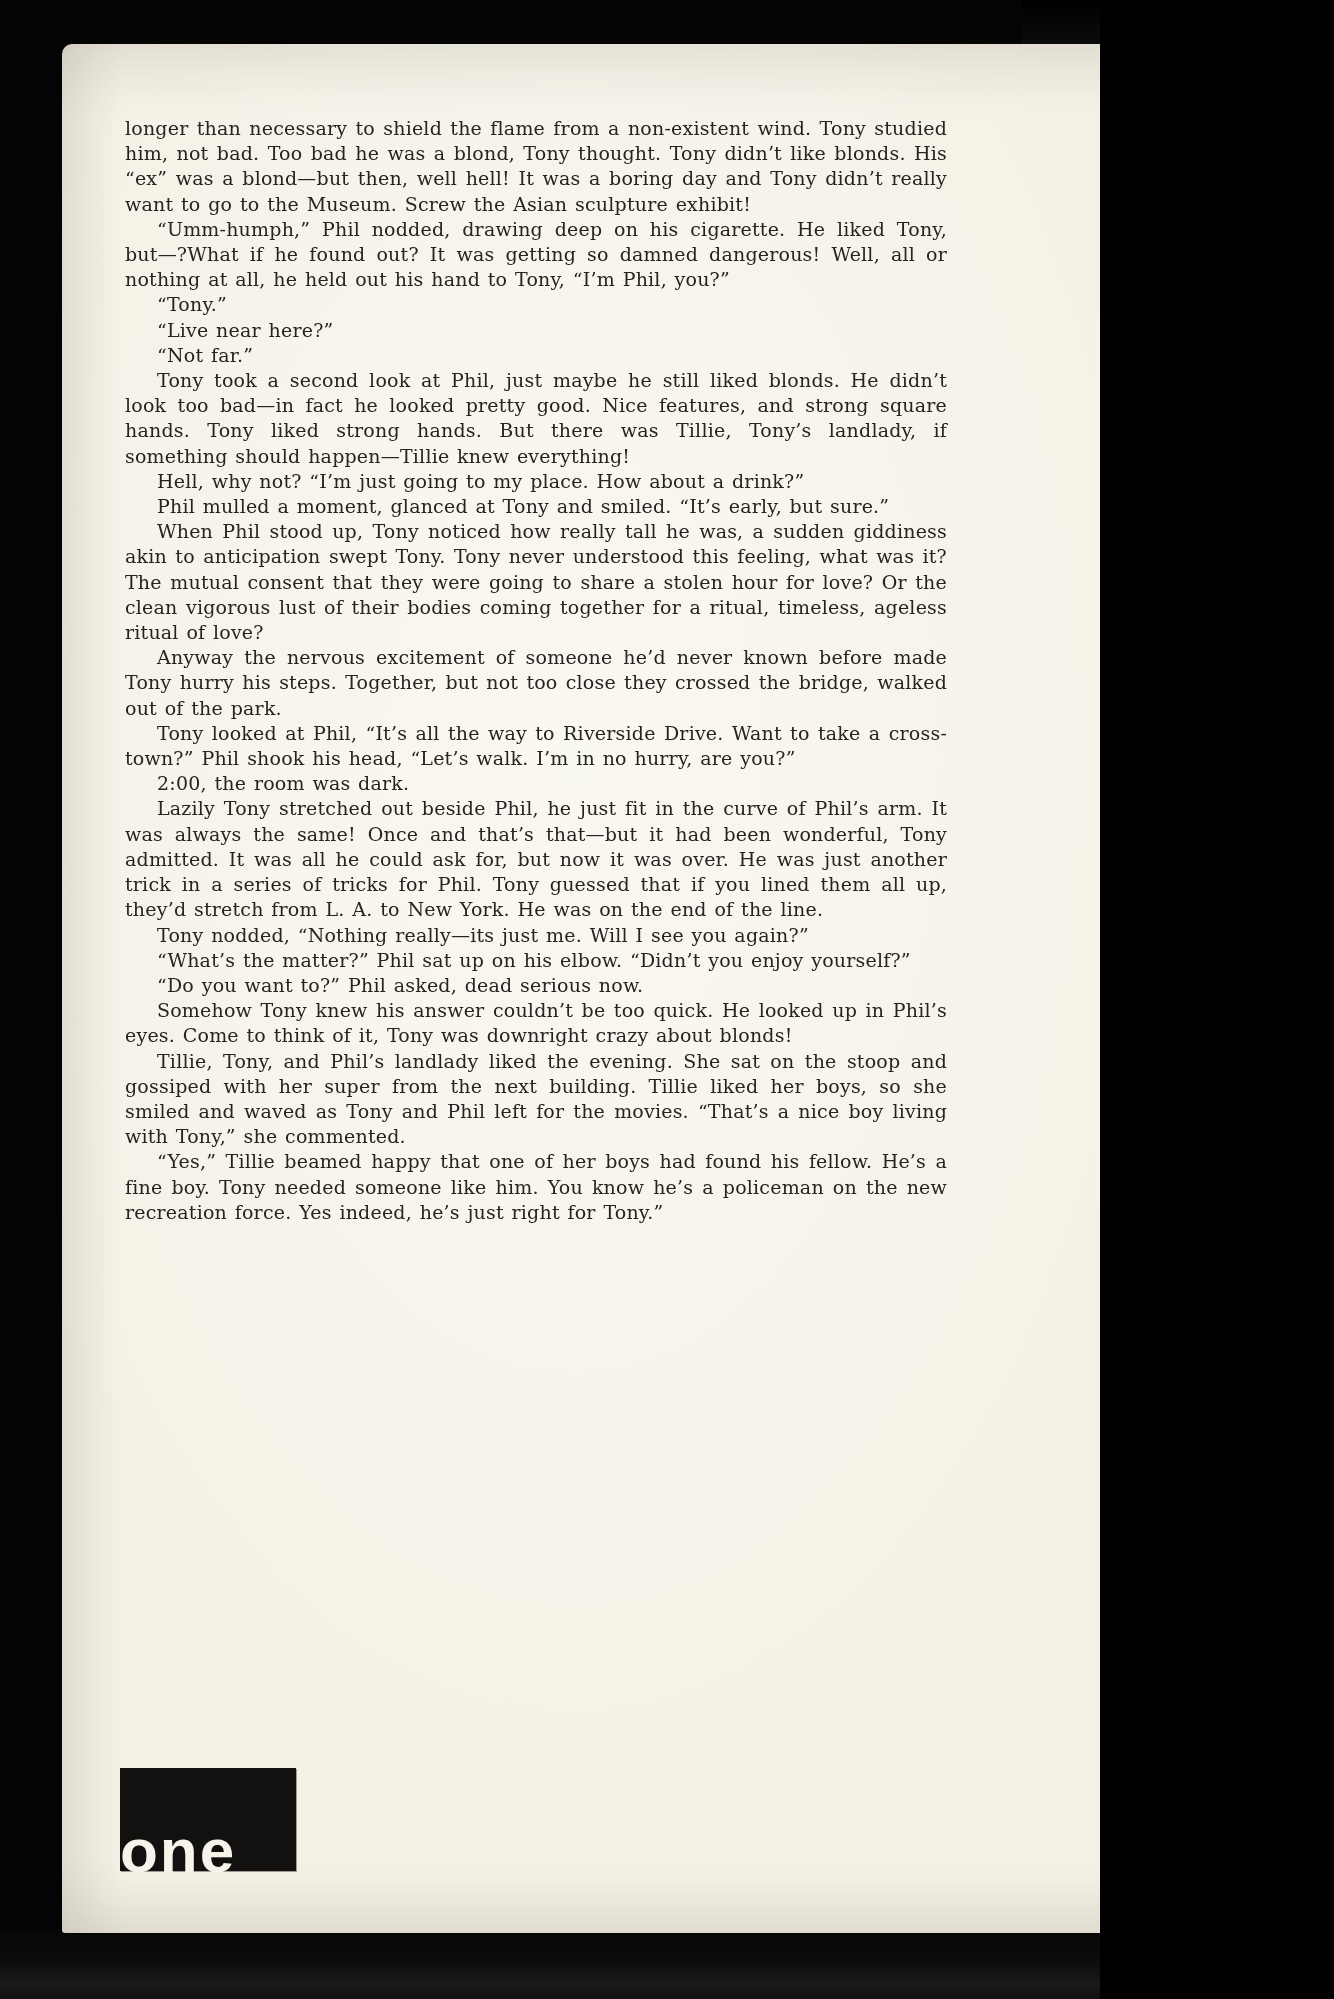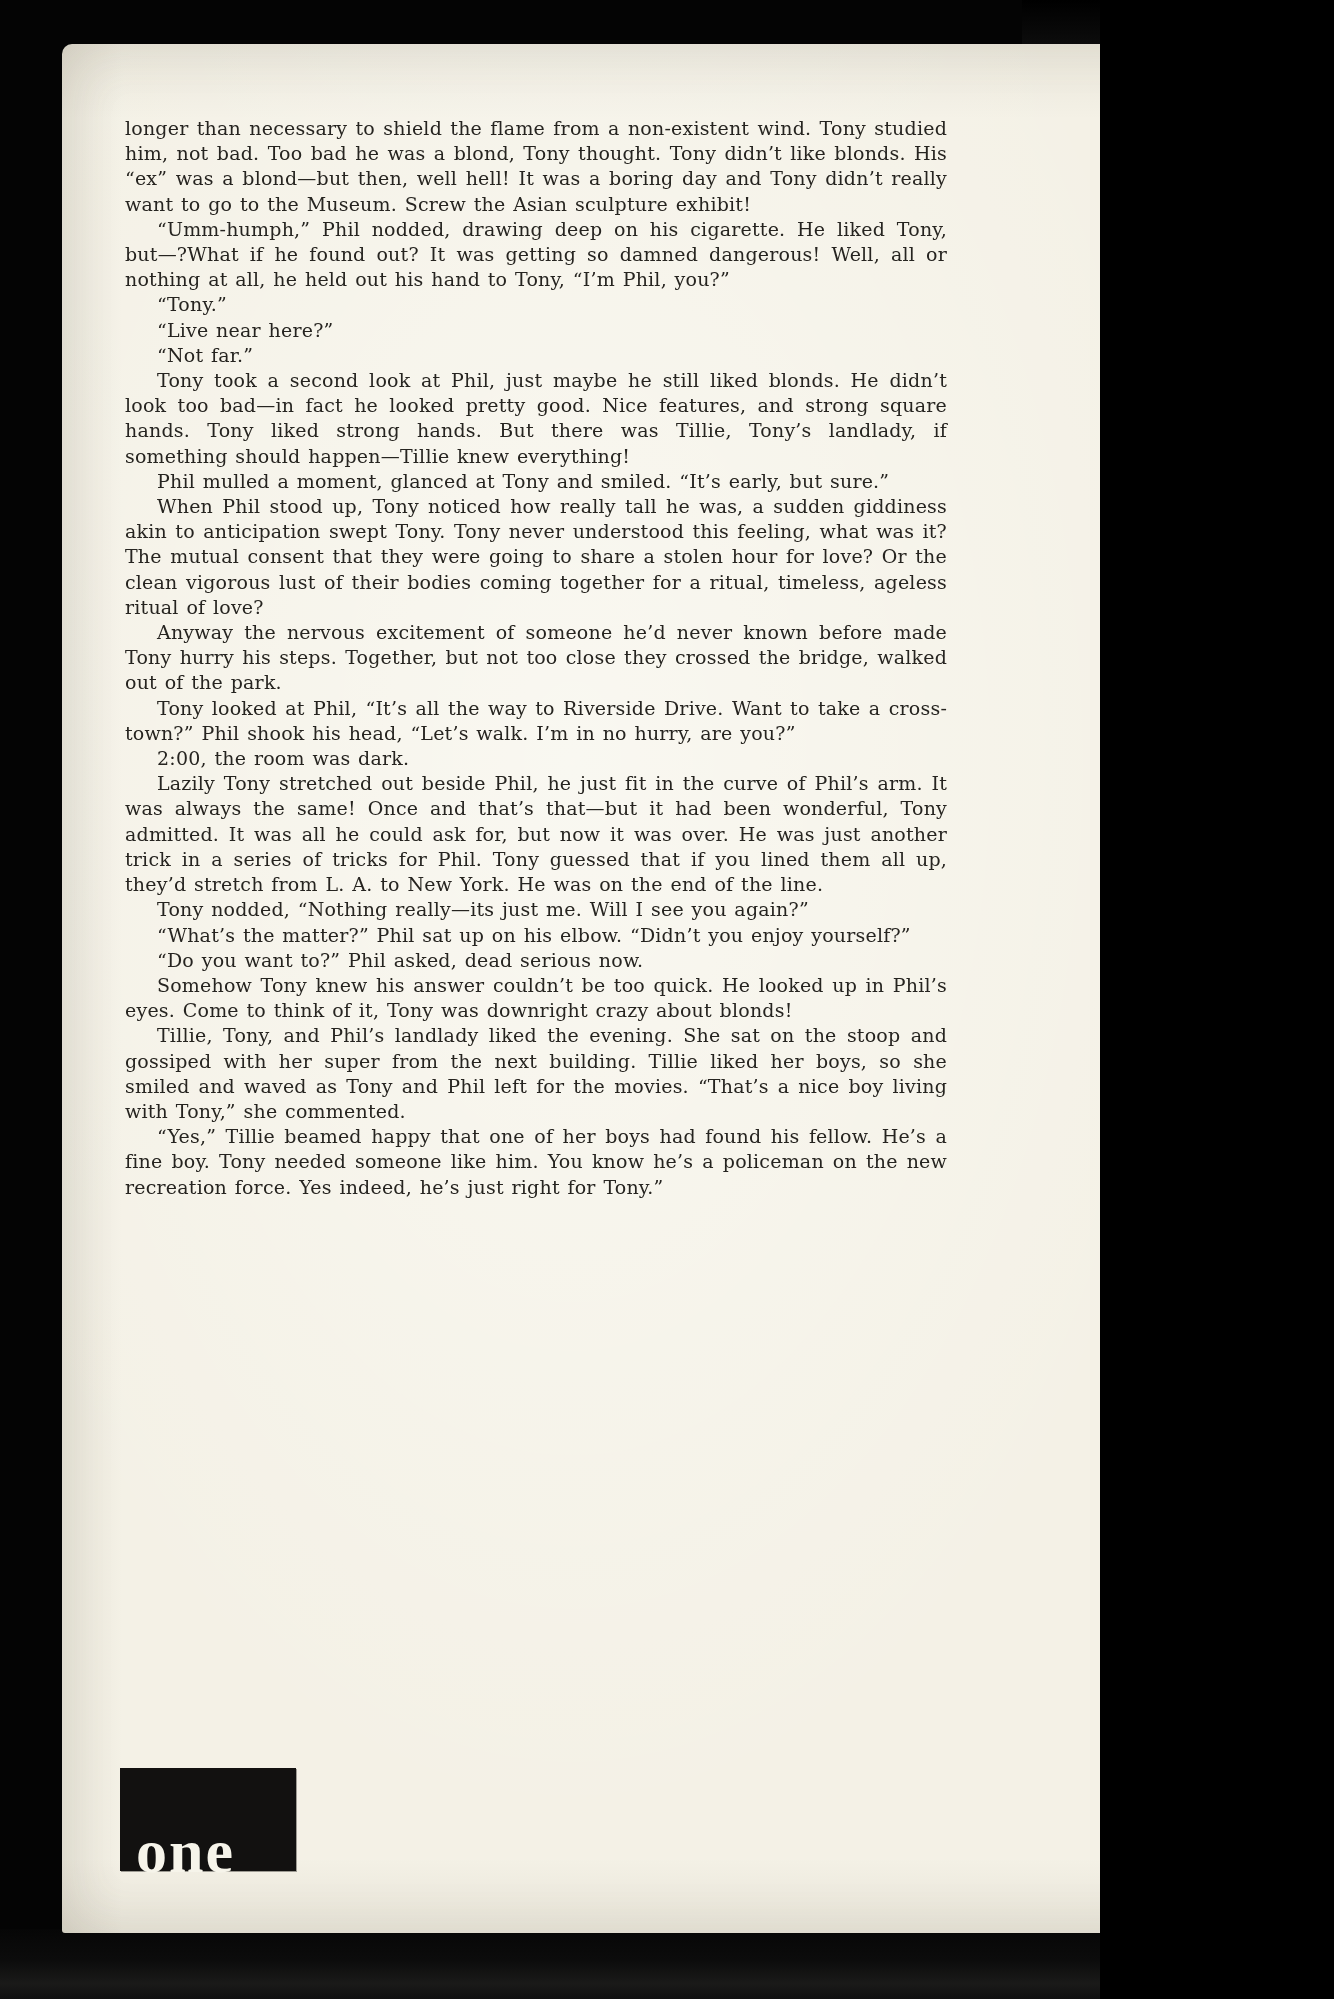--- a/index.html
+++ b/index.html
@@ -72,27 +72,27 @@
   .one-logo {
     position: absolute;
     left: 58px; top: 1724px;
     width: 176px; height: 103px;
     background: #121110;
     display: flex;
     align-items: center;
     box-shadow: 1px 1px 0 rgba(30,28,24,0.4);
   }
   .one-logo .logo-text {
-    font-family: Liberation Serif, serif;
+    font-family: Liberation Sans, sans-serif;
     font-weight: 700;
     font-size: 62px;
     line-height: 1;
     color: #f6f4ea;
     letter-spacing: 2px;
-    padding-left: 16px;
+    padding-left: 0;
     padding-top: 14px;
     margin-top: 48px;
   }
   
   .folio {
     position: absolute;
     left: 1088px; top: 1768px;
     font-family: Liberation Mono, monospace;
     font-weight: 700;
     font-size: 27px;
@@ -108,20 +108,21 @@
   <div class="bottom-band"></div>
 
   <div class="page">
     <div class="text-column" id="text-column">
         <p class="">longer than necessary to shield the flame from a non-existent wind. Tony studied him, not bad. Too bad he was a blond, Tony thought. Tony didn’t like blonds. His “ex” was a blond—but then, well hell! It was a boring day and Tony didn’t really want to go to the Museum. Screw the Asian sculpture exhibit!</p>
         <p class="indent">“Umm-humph,” Phil nodded, drawing deep on his cigarette. He liked Tony, but—?What if he found out? It was getting so damned dangerous! Well, all or nothing at all, he held out his hand to Tony, “I’m Phil, you?”</p>
         <p class="indent">“Tony.”</p>
         <p class="indent">“Live near here?”</p>
         <p class="indent">“Not far.”</p>
         <p class="indent">Tony took a second look at Phil, just maybe he still liked blonds. He didn’t look too bad—in fact he looked pretty good. Nice features, and strong square hands. Tony liked strong hands. But there was Tillie, Tony’s landlady, if something should happen—Tillie knew everything!</p>
+        <p class="indent">Hell, why not? “I’m just going to my place. How about a drink?”</p>
         <p class="indent">Phil mulled a moment, glanced at Tony and smiled. “It’s early, but sure.”</p>
         <p class="indent">When Phil stood up, Tony noticed how really tall he was, a sudden giddiness akin to anticipation swept Tony. Tony never understood this feeling, what was it? The mutual consent that they were going to share a stolen hour for love? Or the clean vigorous lust of their bodies coming together for a ritual, timeless, ageless ritual of love?</p>
         <p class="indent">Anyway the nervous excitement of someone he’d never known before made Tony hurry his steps. Together, but not too close they crossed the bridge, walked out of the park.</p>
         <p class="indent">Tony looked at Phil, “It’s all the way to Riverside Drive. Want to take a cross-town?” Phil shook his head, “Let’s walk. I’m in no hurry, are you?”</p>
         <p class="indent">2:00, the room was dark.</p>
         <p class="indent">Lazily Tony stretched out beside Phil, he just fit in the curve of Phil’s arm. It was always the same! Once and that’s that—but it had been wonderful, Tony admitted. It was all he could ask for, but now it was over. He was just another trick in a series of tricks for Phil. Tony guessed that if you lined them all up, they’d stretch from L. A. to New York. He was on the end of the line.</p>
         <p class="indent">Tony nodded, “Nothing really—its just me. Will I see you again?”</p>
         <p class="indent">“What’s the matter?” Phil sat up on his elbow. “Didn’t you enjoy yourself?”</p>
         <p class="indent">“Do you want to?” Phil asked, dead serious now.</p>
         <p class="indent">Somehow Tony knew his answer couldn’t be too quick. He looked up in Phil’s eyes. Come to think of it, Tony was downright crazy about blonds!</p>

